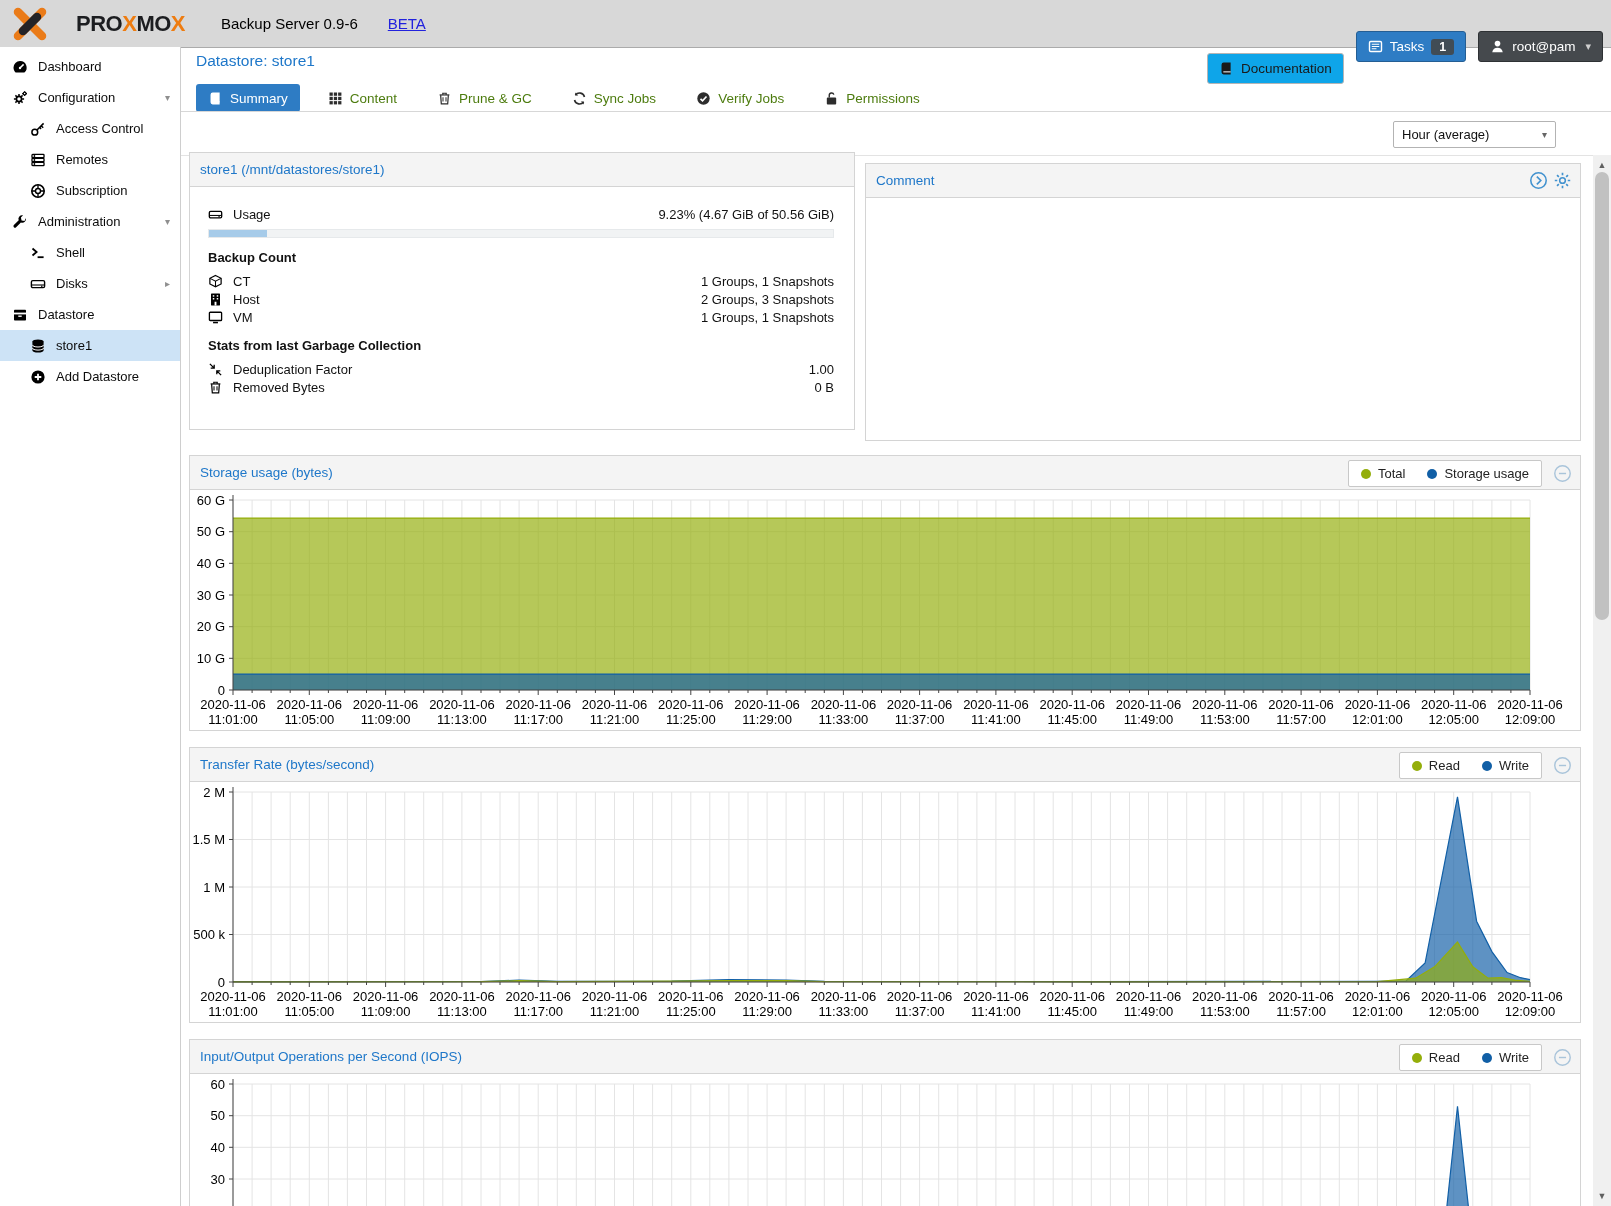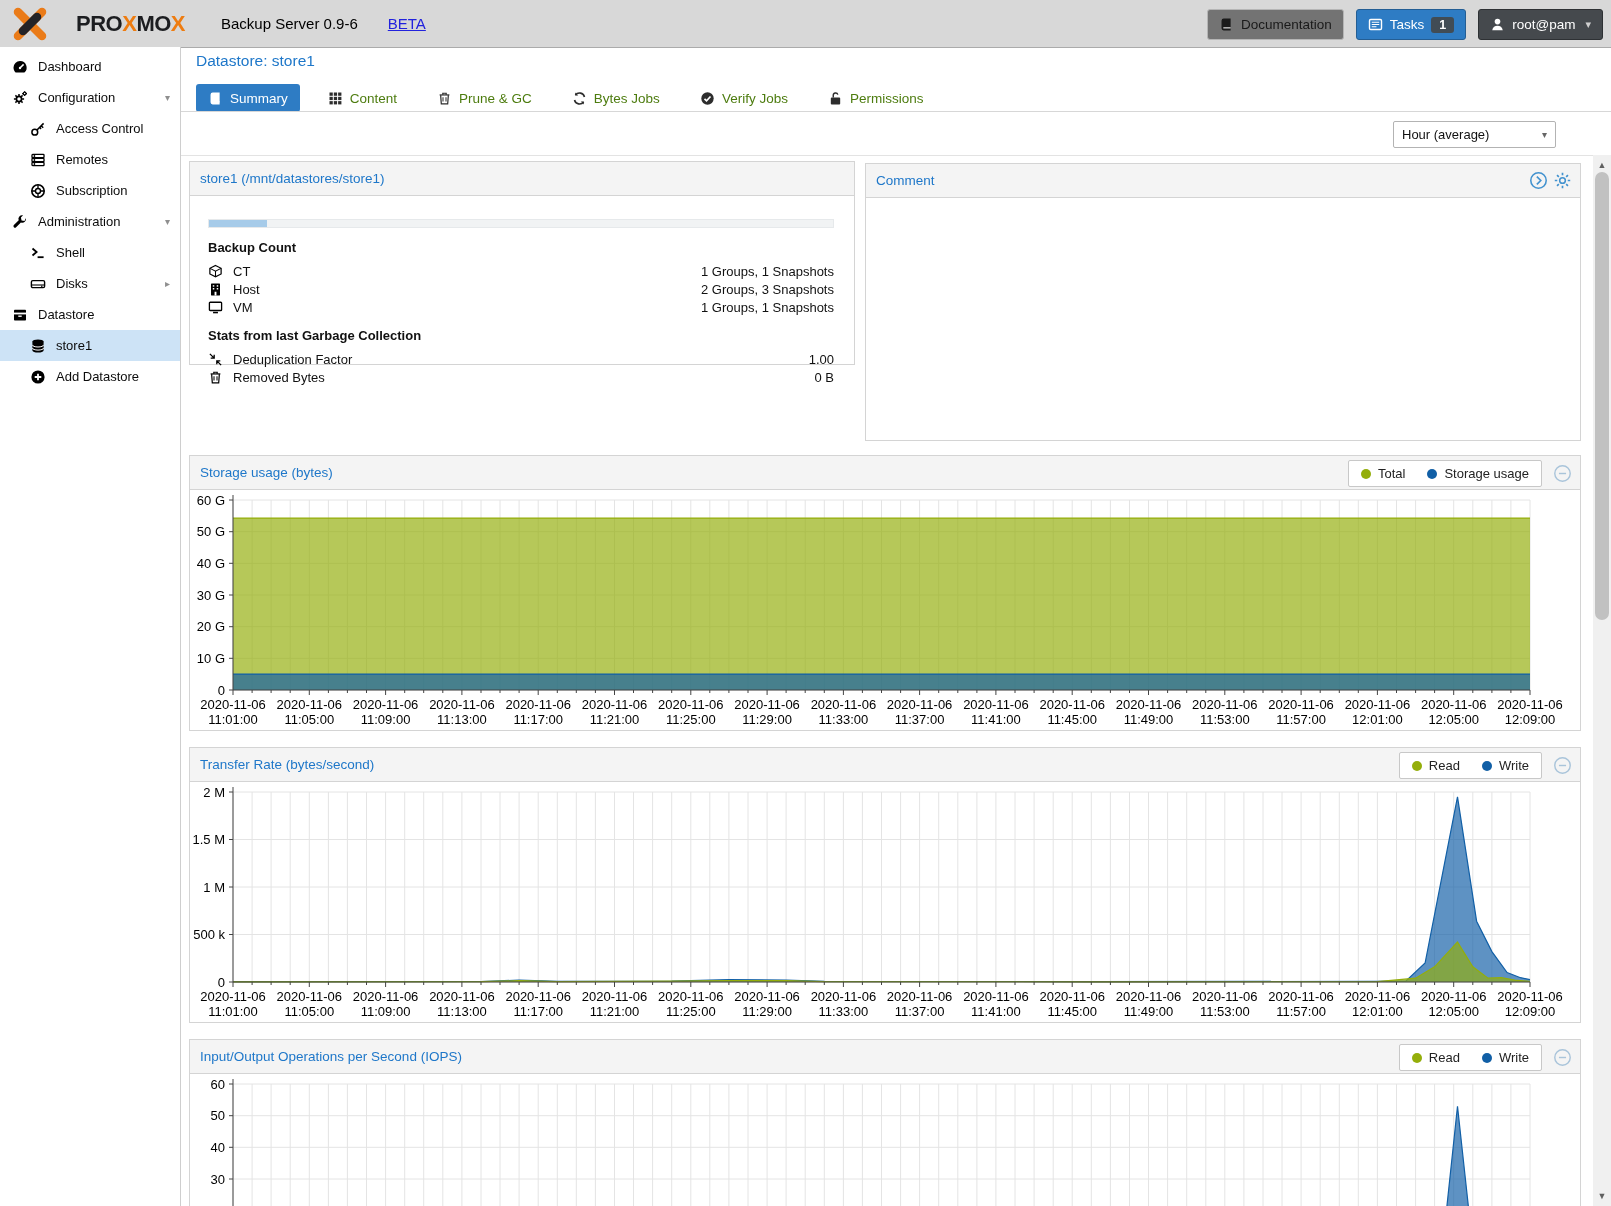--- a/index.html
+++ b/index.html
@@ -12,21 +12,21 @@
           border-bottom:1px solid #ababab;display:flex;align-items:center;}
   .brand{display:flex;align-items:center;margin-left:12px;gap:22px;}
   .logoX{width:36px;height:34px;margin-right:6px;}
   .wordmark{font-size:22px;font-weight:bold;letter-spacing:-.5px;color:#1c1d20;margin-right:14px;}
   .wordmark .ox{color:#ee7c10;}
   .subtitle{font-size:15px;color:#000;margin-right:8px;}
   .beta{font-size:15px;color:#2222dd;text-decoration:underline;cursor:pointer;}
   .topbtns{position:absolute;right:8px;top:9px;display:flex;gap:12px;align-items:center;}
   .tbtn{height:29px;border-radius:3px;display:flex;align-items:center;gap:7px;
         padding:0 11px;font-size:13.5px;cursor:pointer;border:1px solid transparent;}
-  .btn-light{background:#737373;border-color:#b5b5b5;color:#1a1a1a;}
+  .btn-light{background:#0ea5e9;border-color:#b5b5b5;color:#1a1a1a;margin-top:44px;}
   .btn-blue{background:#2e7cc4;border-color:#245e94;color:#fff;}
   .btn-dark{background:#45494d;border-color:#2e3134;color:#fff;}
   .badge{background:#414c55;border-radius:3px;padding:1px 8px;font-size:12.5px;font-weight:bold;color:#fff;}
   .caret{color:#cfcfcf;font-size:11px;margin-left:3px;}
   .bicon{display:inline-flex;width:15px;height:15px;}
   .bicon svg{width:15px;height:15px;}
 
   
   .sidebar{position:absolute;left:0;top:47px;width:181px;bottom:0;background:#fff;
            border-right:1px solid #cecece;padding-top:4px;box-sizing:border-box;}
@@ -289,21 +289,21 @@
     </div>
     <div class="tab">
       <span class="ticon">
         <svg viewBox="0 0 16 16" fill="none">
           <path d="M13.3 6.4A5.5 5.5 0 0 0 3.6 4.3" stroke="currentColor" stroke-width="1.7"></path>
           <path d="M3.4 1.6v3.2h3.2z" fill="currentColor"></path>
           <path d="M2.7 9.6a5.5 5.5 0 0 0 9.7 2.1" stroke="currentColor" stroke-width="1.7"></path>
           <path d="M12.6 14.4v-3.2H9.4z" fill="currentColor"></path>
         </svg>
       </span>
-      <span>Bytes Jobs</span>
+      <span>Sync Jobs</span>
     </div>
     <div class="tab">
       <span class="ticon">
         <svg viewBox="0 0 16 16" fill="none">
           <circle cx="8" cy="8" r="6.6" fill="currentColor"></circle>
           <path d="M4.8 8.3 7 10.5l4.2-4.6" stroke="#fff" stroke-width="1.8"></path>
         </svg>
       </span>
       <span>Verify Jobs</span>
     </div>
@@ -317,25 +317,36 @@
       <span>Permissions</span>
     </div>
   </div>
 <div class="tabs-sep"></div>
 <div class="combo">
   <span>Hour (average)</span>
   <span class="caret2">▾</span>
 </div>
 <div class="content-sep"></div>
 
-<div class="panel" style="left:189px;top:161px;width:666px;height:204px;">
+<div class="panel" style="left:189px;top:152px;width:666px;height:278px;">
   <div class="phead">
     <span class="ptitle">store1 (/mnt/datastores/store1)</span>
   </div>
   <div class="pbody">
+    <div class="srow">
+      <span class="ricon">
+          <svg viewBox="0 0 16 16" fill="none">
+            <rect x="1.4" y="4.6" width="13.2" height="7" rx="1.4" stroke="currentColor" stroke-width="1.4"></rect>
+            <line x1="1.6" y1="9" x2="14.4" y2="9" stroke="currentColor" stroke-width="1.1"></line>
+            <circle cx="11.8" cy="10.3" r=".8" fill="currentColor"></circle>
+          </svg>
+        </span>
+      <span>Usage</span>
+      <span class="val">9.23% (4.67 GiB of 50.56 GiB)</span>
+    </div>
     <div class="pbar">
         <div class="pfill" id="pfill" style="width: 9.23%;"></div>
       </div>
     <div class="sect">Backup Count</div>
     <div class="grp" id="backupRows">
         <div class="srow">
           <span class="ricon">
             <svg viewBox="0 0 16 16" fill="none">
               <path d="M8 1.6 14 4.6v6L8 13.6 2 10.6v-6z" stroke="currentColor" stroke-width="1.3"></path>
               <path d="M2.2 4.7 8 7.6l5.8-2.9M8 7.6v5.8" stroke="currentColor" stroke-width="1.1"></path>

